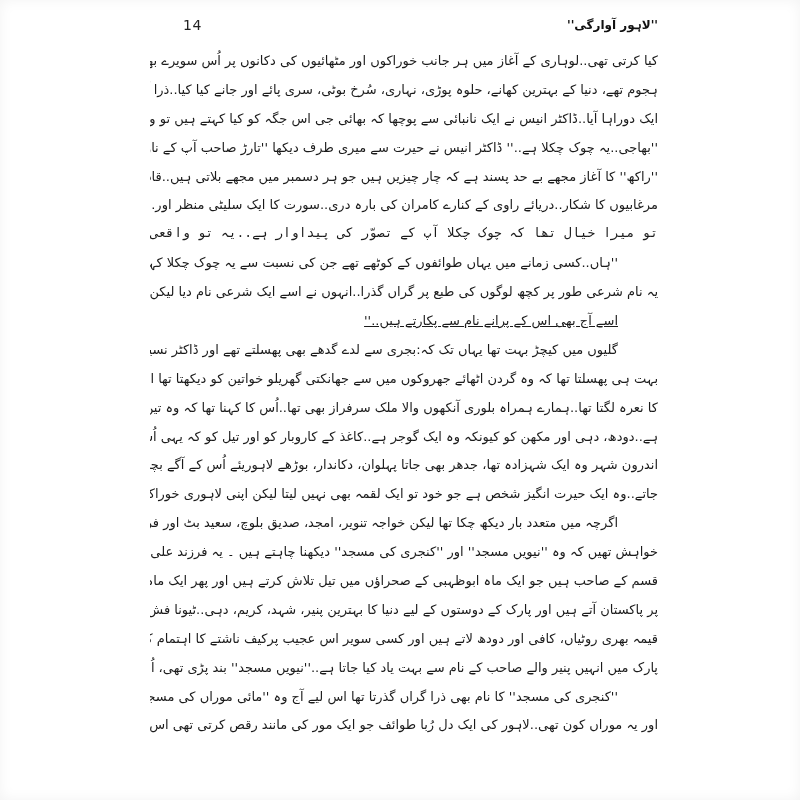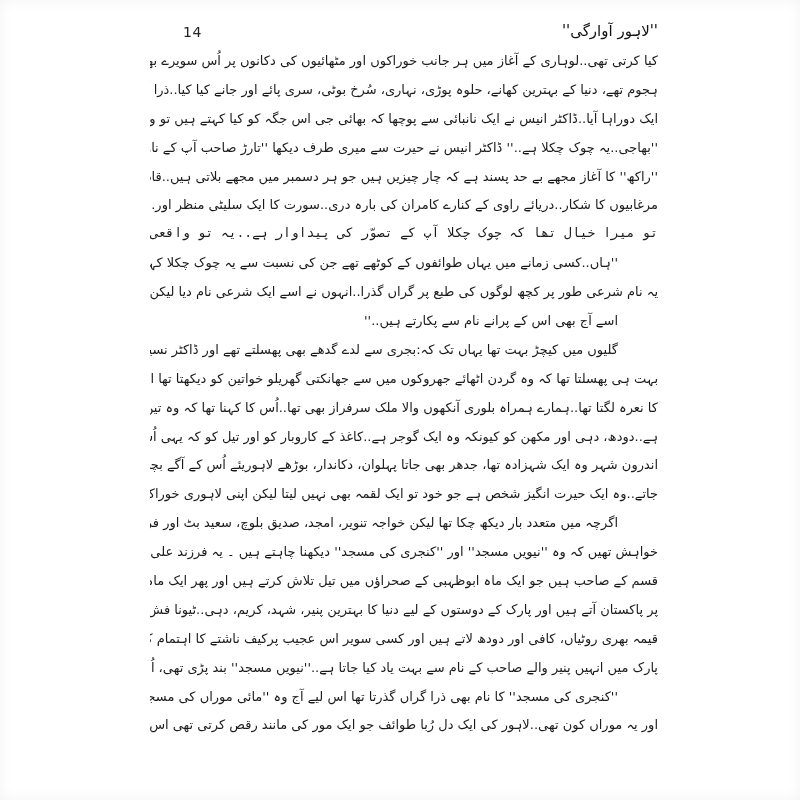--- a/index.html
+++ b/index.html
@@ -19,33 +19,33 @@
   
   .header{
     position:absolute;
     top:10px;
     left:150px;
     width:508px;
     height:30px;
     direction:ltr;
     display:flex;
     justify-content:space-between;
-    align-items:flex-end;
+    align-items:center;
   }
   .page-number{
     padding-left:33px;
     font-size:14px;
     letter-spacing:0.5px;
     color:#222;
     font-family:"DejaVu Sans", sans-serif;
   }
   .book-title{
     direction:rtl;
-    font-size:15px;
-    font-weight:normal;
+    font-size:12px;
+    font-weight:bold;
     color:#111;
   }
   
   .body-text{
     position:absolute;
     top:47px;
     left:150px;
     width:508px;
     direction:rtl;
     unicode-bidi:embed;
@@ -58,21 +58,21 @@
     overflow:hidden;
     text-align:justify;
     text-align-last:justify;
     color:#1b1b1b;
   }
   
   .line.e{ text-align-last:right;font-family:Liberation Mono, monospace; }
   
   .line.ji{ padding-right:40px; }
   
-  .line.ei{ padding-right:40px; text-align-last:right; }
+  .line.ei{ padding-right:40px; text-align-last:right;text-decoration:underline; }
 </style>
 </head>
 <body>
 
 <div class="page">
   <div class="header">
     <span class="page-number">14</span>
     <span class="book-title" dir="rtl">''لاہور آوارگی''</span>
   </div>
   <div class="body-text" id="body-text">

